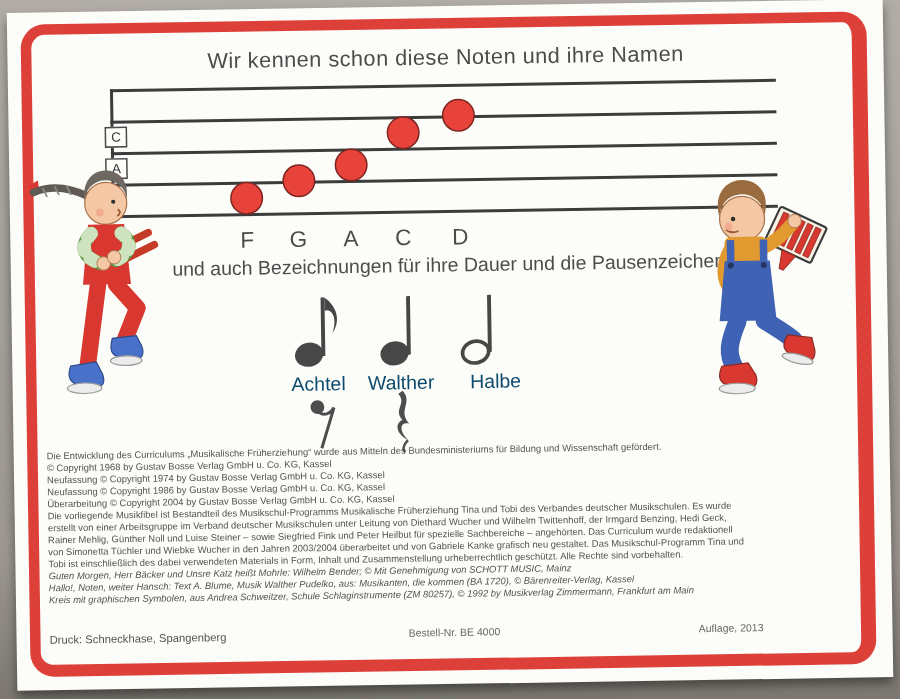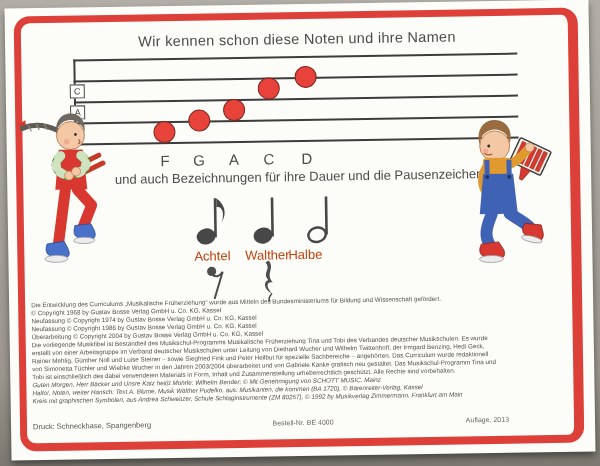--- a/index.html
+++ b/index.html
@@ -40,21 +40,21 @@
     position:absolute;top:146px;transform:translateX(-50%);
     font-size:15px;color:#4c4c4c;
   }
   .subtitle{
     position:absolute;top:165px;left:0;right:0;text-align:center;
     font-size:13px;color:#4c4c4c;
   }
   .dur-icon{position:absolute;top:188px;}
   .dur-label{
     position:absolute;top:243px;transform:translateX(-50%);
-    font-size:13px;color:#c2410c;
+    font-size:13px;color:#0c4a6e;
   }
   .rest-icon{position:absolute;}
   
   .fineprint{
     position:absolute;left:22px;top:293px;right:40px;
     font-size:6.3px;line-height:8px;color:#55524e;
   }
   .fineprint .it{font-style:italic;}
   .footer-left{position:absolute;left:22px;top:414px;font-size:7.5px;color:#55524e;}
   .footer-center{position:absolute;left:0;right:0;top:415px;text-align:center;font-size:7px;color:#6a6762;}
@@ -102,21 +102,21 @@
     <ellipse cx="12" cy="43" rx="9.5" ry="8" fill="#474747" transform="rotate(-12 12 43)"></ellipse>
     <rect x="20.2" y="5" width="2.6" height="39" fill="#474747"></rect>
   </svg>
   <svg class="dur-icon" style="left:297px" width="36" height="52" viewBox="0 0 36 52">
     <ellipse cx="12" cy="43" rx="8.8" ry="7.2" fill="#fcfcf9" stroke="#474747" stroke-width="2.4" transform="rotate(-12 12 43)"></ellipse>
     <rect x="20.2" y="5" width="2.6" height="38" fill="#474747"></rect>
   </svg>
 
   <span class="dur-label" style="left:204px">Achtel</span>
   <span class="dur-label" style="left:259px">Walther</span>
-  <span class="dur-label" style="left:297px">Halbe</span>
+  <span class="dur-label" style="left:322px">Halbe</span>
 
   <svg class="rest-icon" style="left:196px;top:259px" width="24" height="36" viewBox="0 0 24 36">
     <circle cx="7" cy="7" r="4.6" fill="#4d4d4d"></circle>
     <path d="M8,10.5 c3,2.5 7.5,1.5 10,-3 l-8.5,27" fill="none" stroke="#4d4d4d" stroke-width="2"></path>
   </svg>
   <svg class="rest-icon" style="left:254px;top:256px" width="18" height="42" viewBox="0 0 18 42">
     <path d="M6,0 C13,8 2,13 10,22 C4,20.5 2.5,26 9,33 C0,28 1,21 5.5,19.5 C-1,12 9,9 3,2 Z" fill="#4d4d4d"></path>
     <path d="M9,33 c-3,3 -4,6 -2,8" fill="none" stroke="#4d4d4d" stroke-width="1.6"></path>
   </svg>
 

